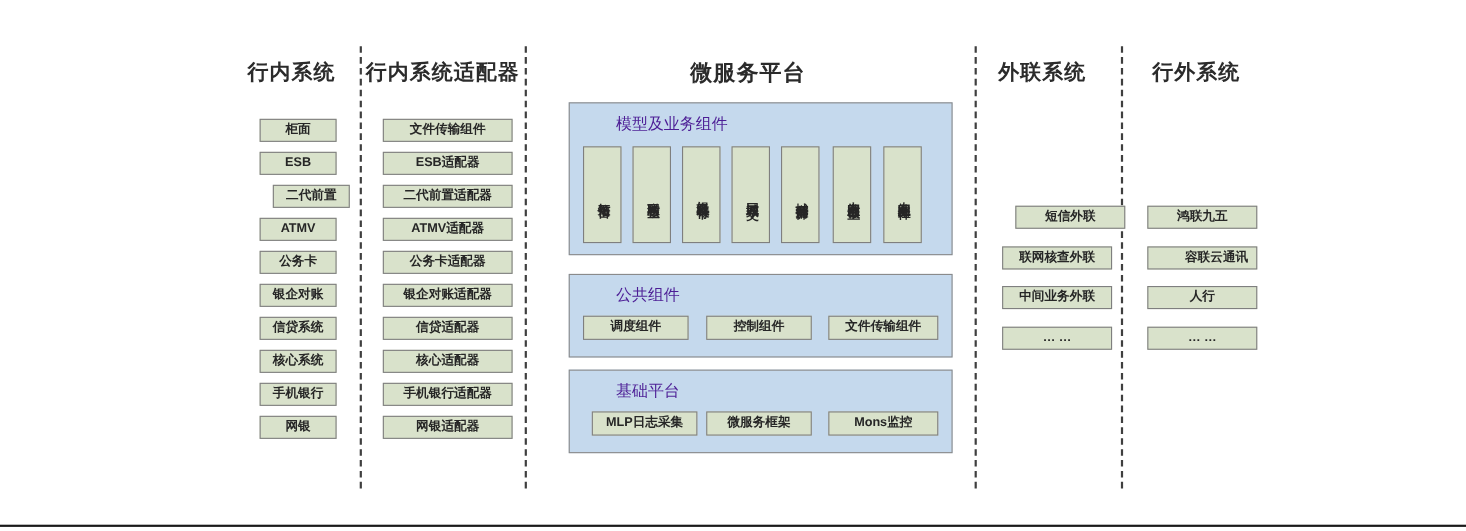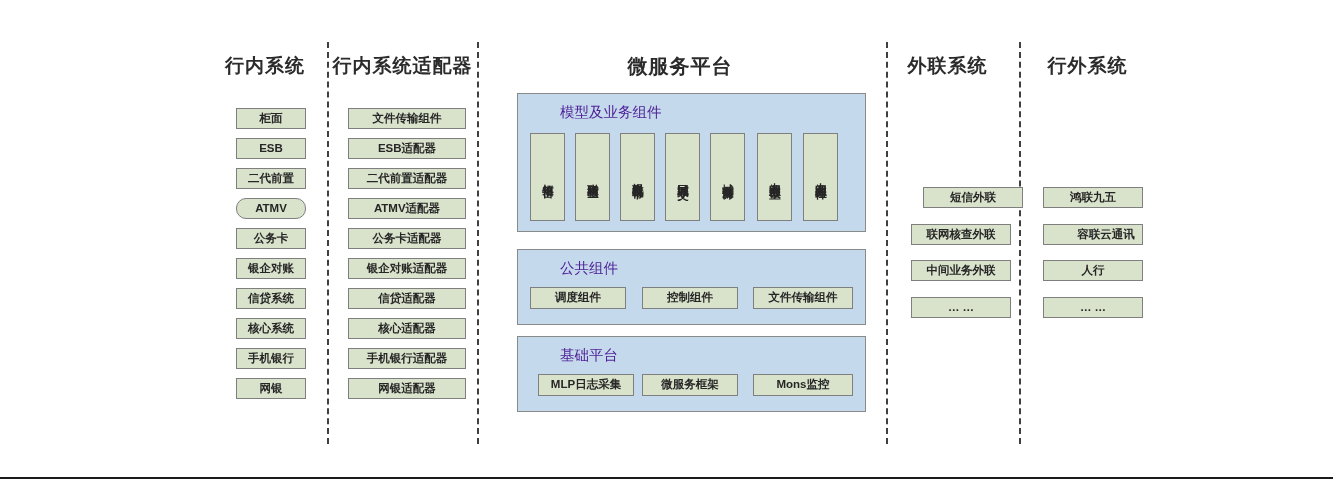--- a/index.html
+++ b/index.html
@@ -96,22 +96,22 @@
   <div class="vdash" style="left:1019px;"></div>
 
   <div class="col-title" style="left:205px; top:53px; width:120px;">行内系统</div>
   <div class="col-title" style="left:330px; top:53px; width:145px;text-align:center;">行内系统适配器</div>
   <div class="col-title" style="left:880px; top:53px; width:135px;">外联系统</div>
   <div class="col-title" style="left:1020px; top:53px; width:135px;">行外系统</div>
   <div class="col-title" style="left:600px; top:53px; width:160px; font-size:20px;">微服务平台</div>
 
   <div class="node" style="left:236px; top:108px; width:70px; height:21px;">柜面</div>
   <div class="node" style="left:236px; top:138px; width:70px; height:21px;">ESB</div>
-  <div class="node" style="left:236px; top:168px; width:70px; height:21px;">二代前置</div>
-  <div class="node" style="left:236px; top:198px; width:70px; height:21px;border-radius:10px;">ATMV</div>
+  <div class="node" style="left:248px; top:168px; width:70px; height:21px;">二代前置</div>
+  <div class="node" style="left:236px; top:198px; width:70px; height:21px;">ATMV</div>
   <div class="node" style="left:236px; top:228px; width:70px; height:21px;">公务卡</div>
   <div class="node" style="left:236px; top:258px; width:70px; height:21px;">银企对账</div>
   <div class="node" style="left:236px; top:288px; width:70px; height:21px;">信贷系统</div>
   <div class="node" style="left:236px; top:318px; width:70px; height:21px;">核心系统</div>
   <div class="node" style="left:236px; top:348px; width:70px; height:21px;">手机银行</div>
   <div class="node" style="left:236px; top:378px; width:70px; height:21px;">网银</div>
 
   <div class="node" style="left:348px; top:108px; width:118px; height:21px;">文件传输组件</div>
   <div class="node" style="left:348px; top:138px; width:118px; height:21px;">ESB适配器</div>
   <div class="node" style="left:348px; top:168px; width:118px; height:21px;">二代前置适配器</div>

